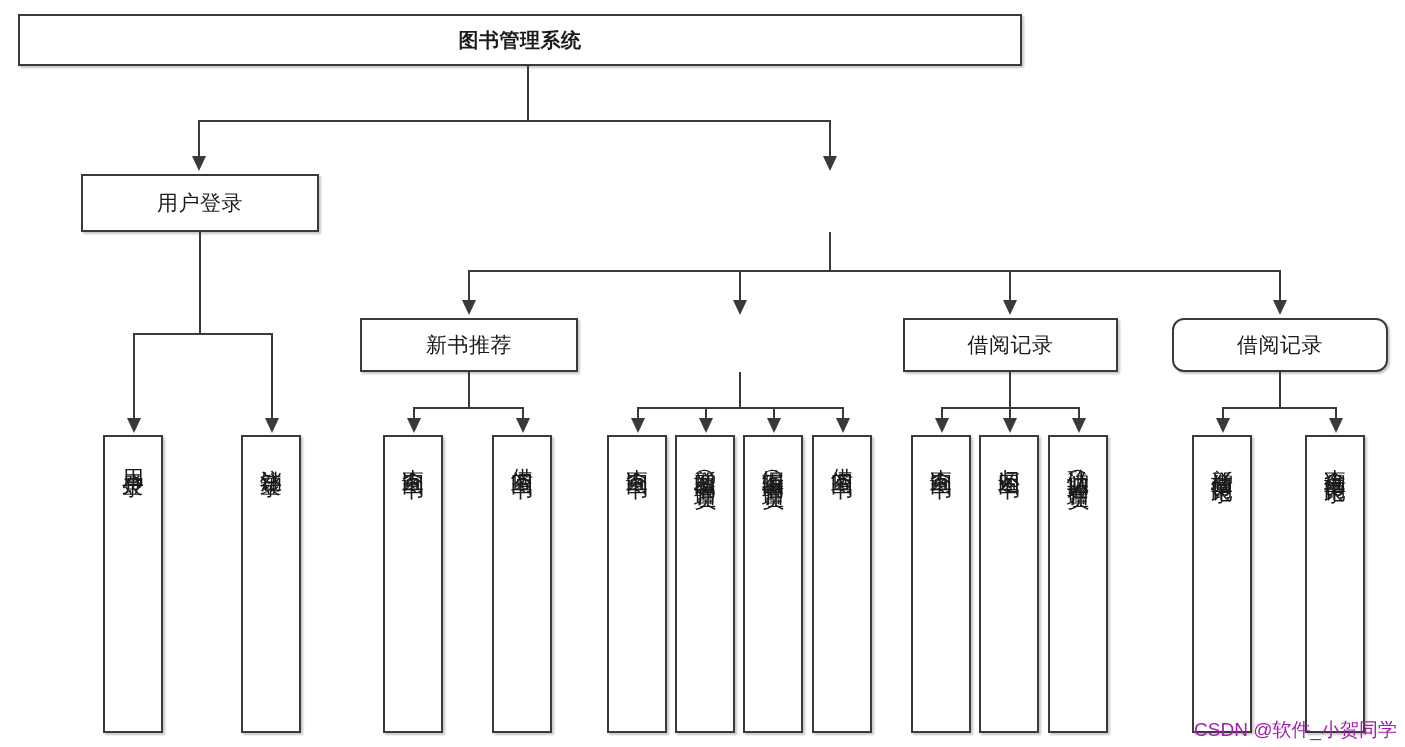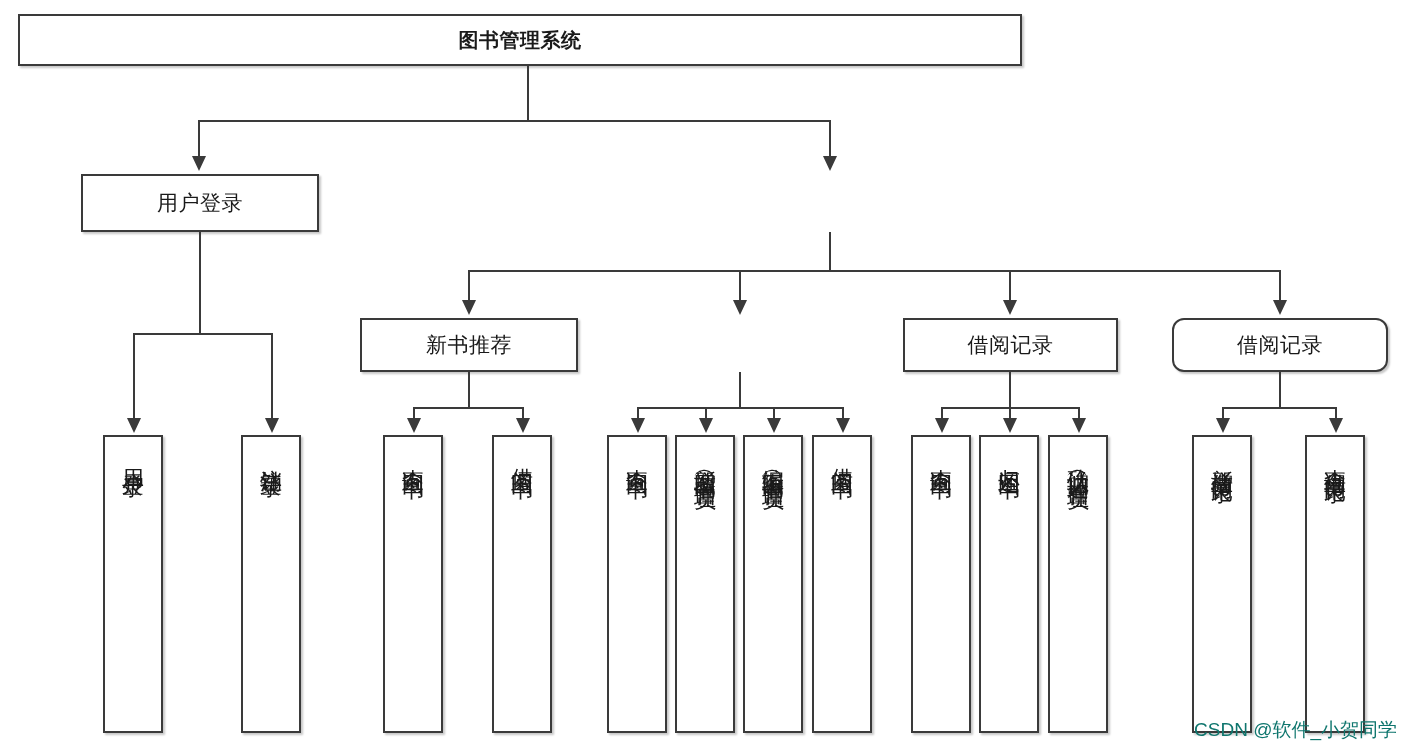--- a/index.html
+++ b/index.html
@@ -74,21 +74,21 @@
     border-right: 7px solid transparent;
     border-top: 15px solid #3a3a3a;
   }
 
   
   #watermark {
     position: absolute;
     right: 8px;
     bottom: 4px;
     font-size: 19px;
-    color: #0f766e;
+    color: #a21caf;
     white-space: nowrap;
     user-select: none;
     margin-left: 22px;
   }
 </style>
 </head>
 <body>
 
 <div id="diagram">
 

